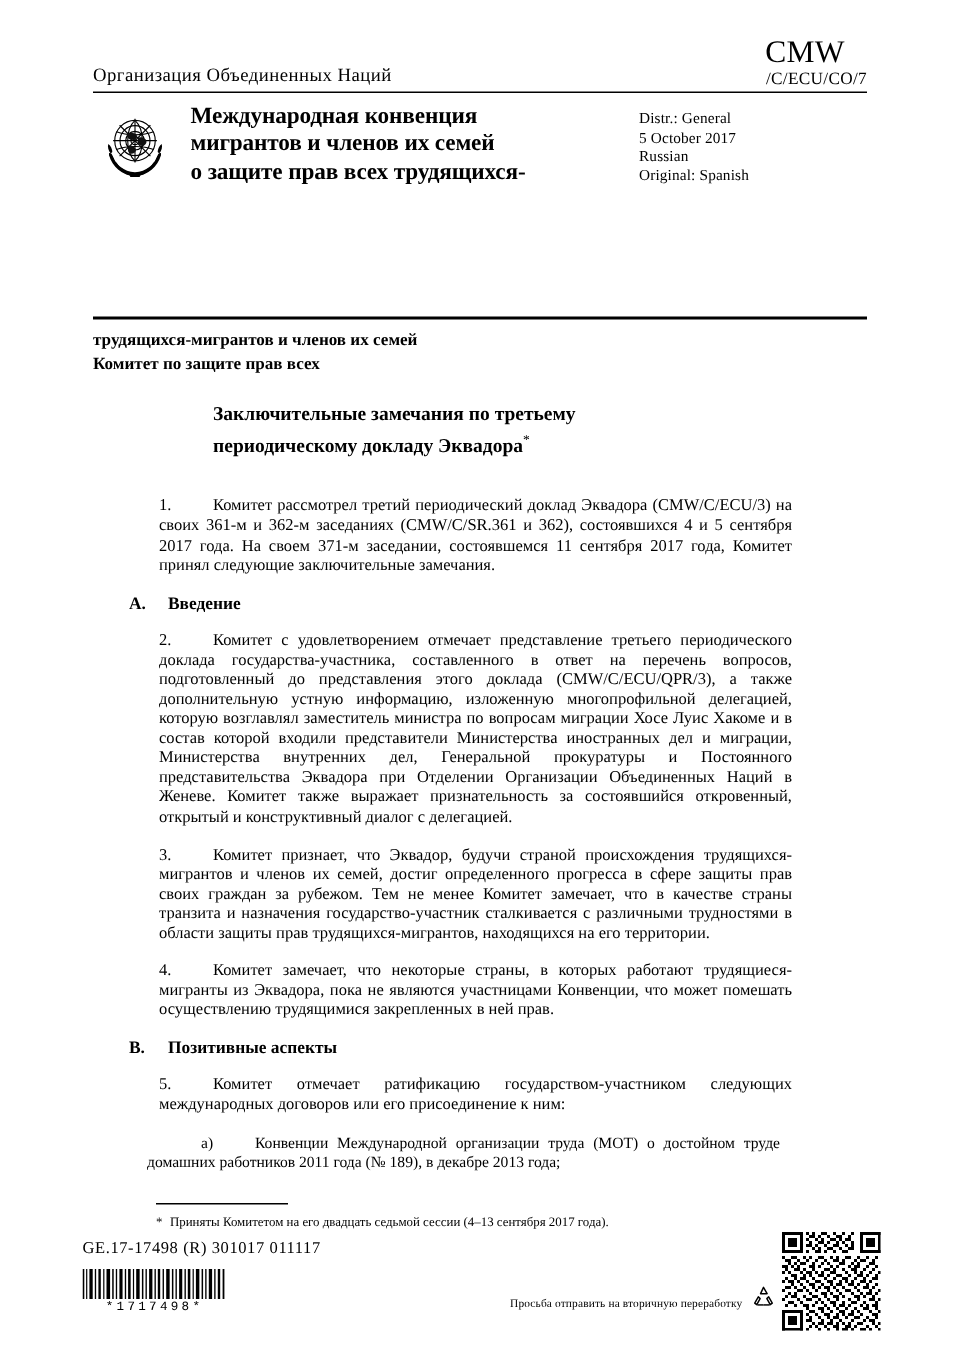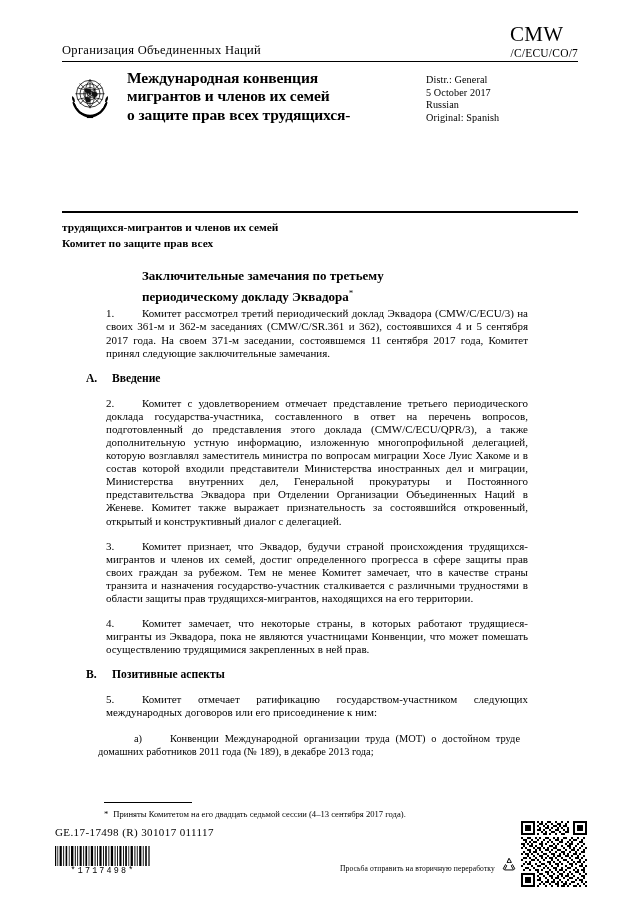--- a/index.html
+++ b/index.html
@@ -119,21 +119,21 @@
     left: 86px;
     top: 268px;
     width: 446px;
   }
 
   .doc-heading {
     margin-left: 56px;
     font-weight: bold;
     font-size: 13px;
     line-height: 16.5px;
-    margin-bottom: 2px;
+    margin-bottom: 26px;
   }
   .doc-heading sup {
     font-size: 9px;
     font-weight: normal;
     vertical-align: super;
   }
 
   .para {
     margin-left: 20px;
     width: 422px;

